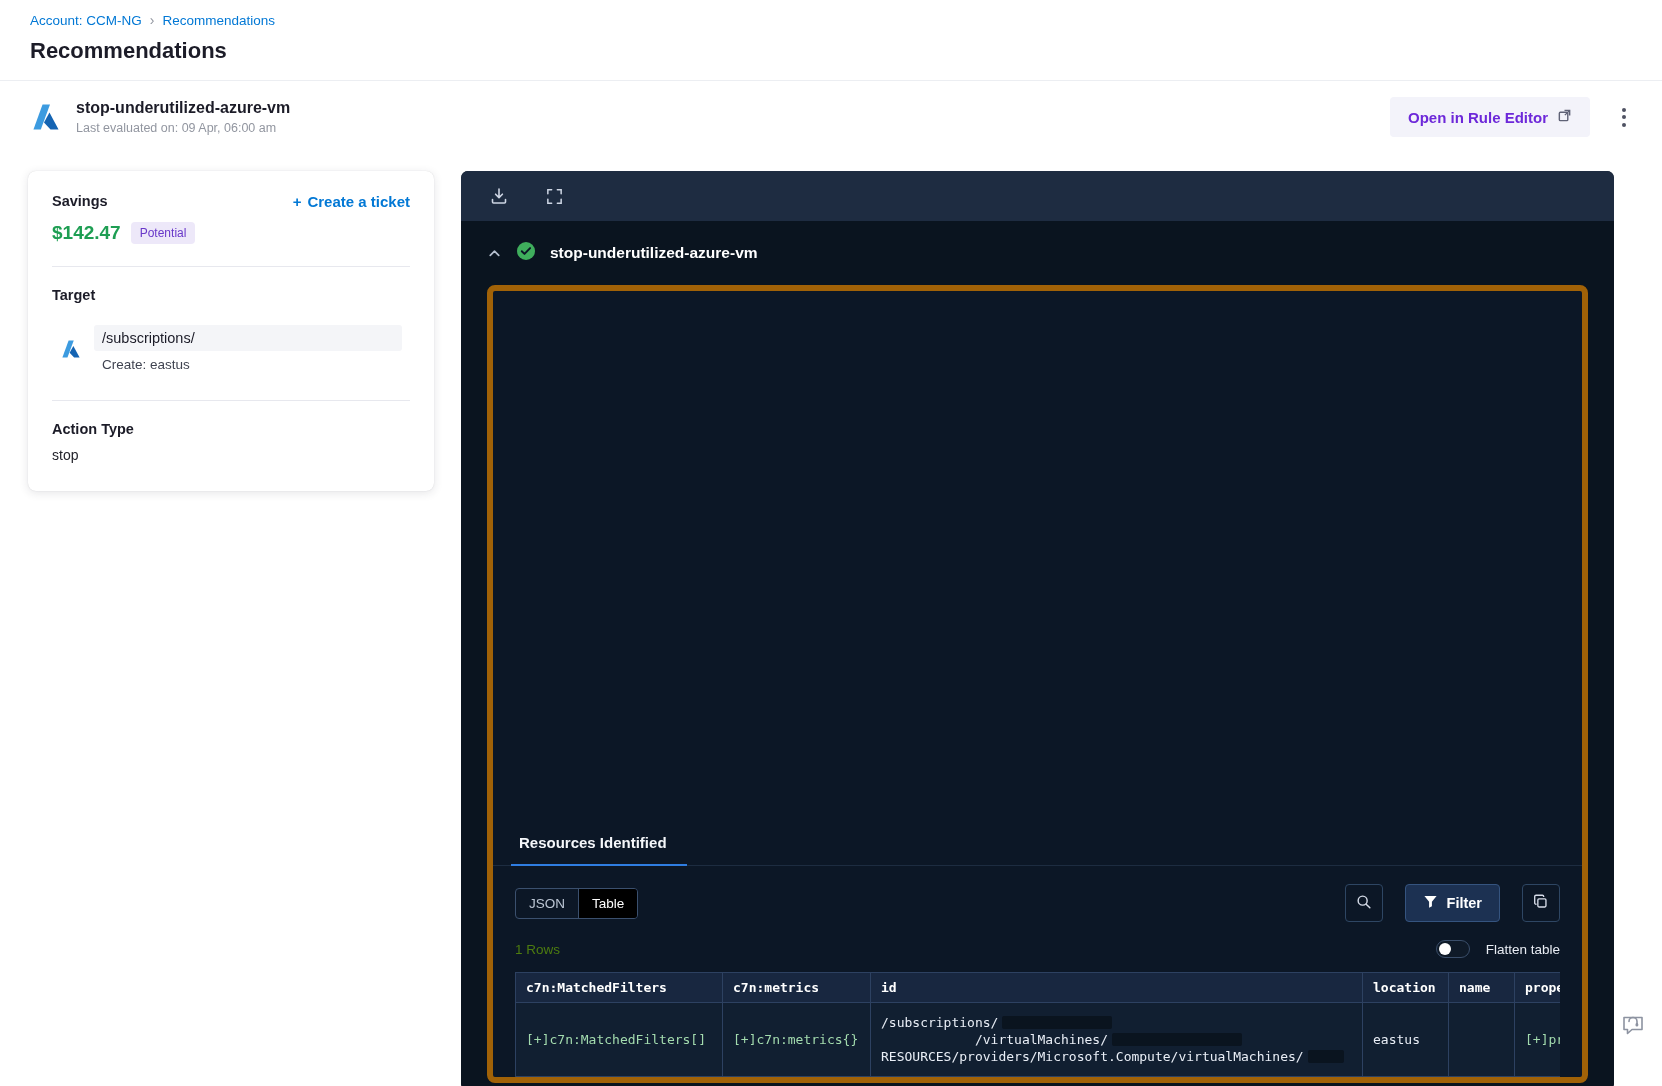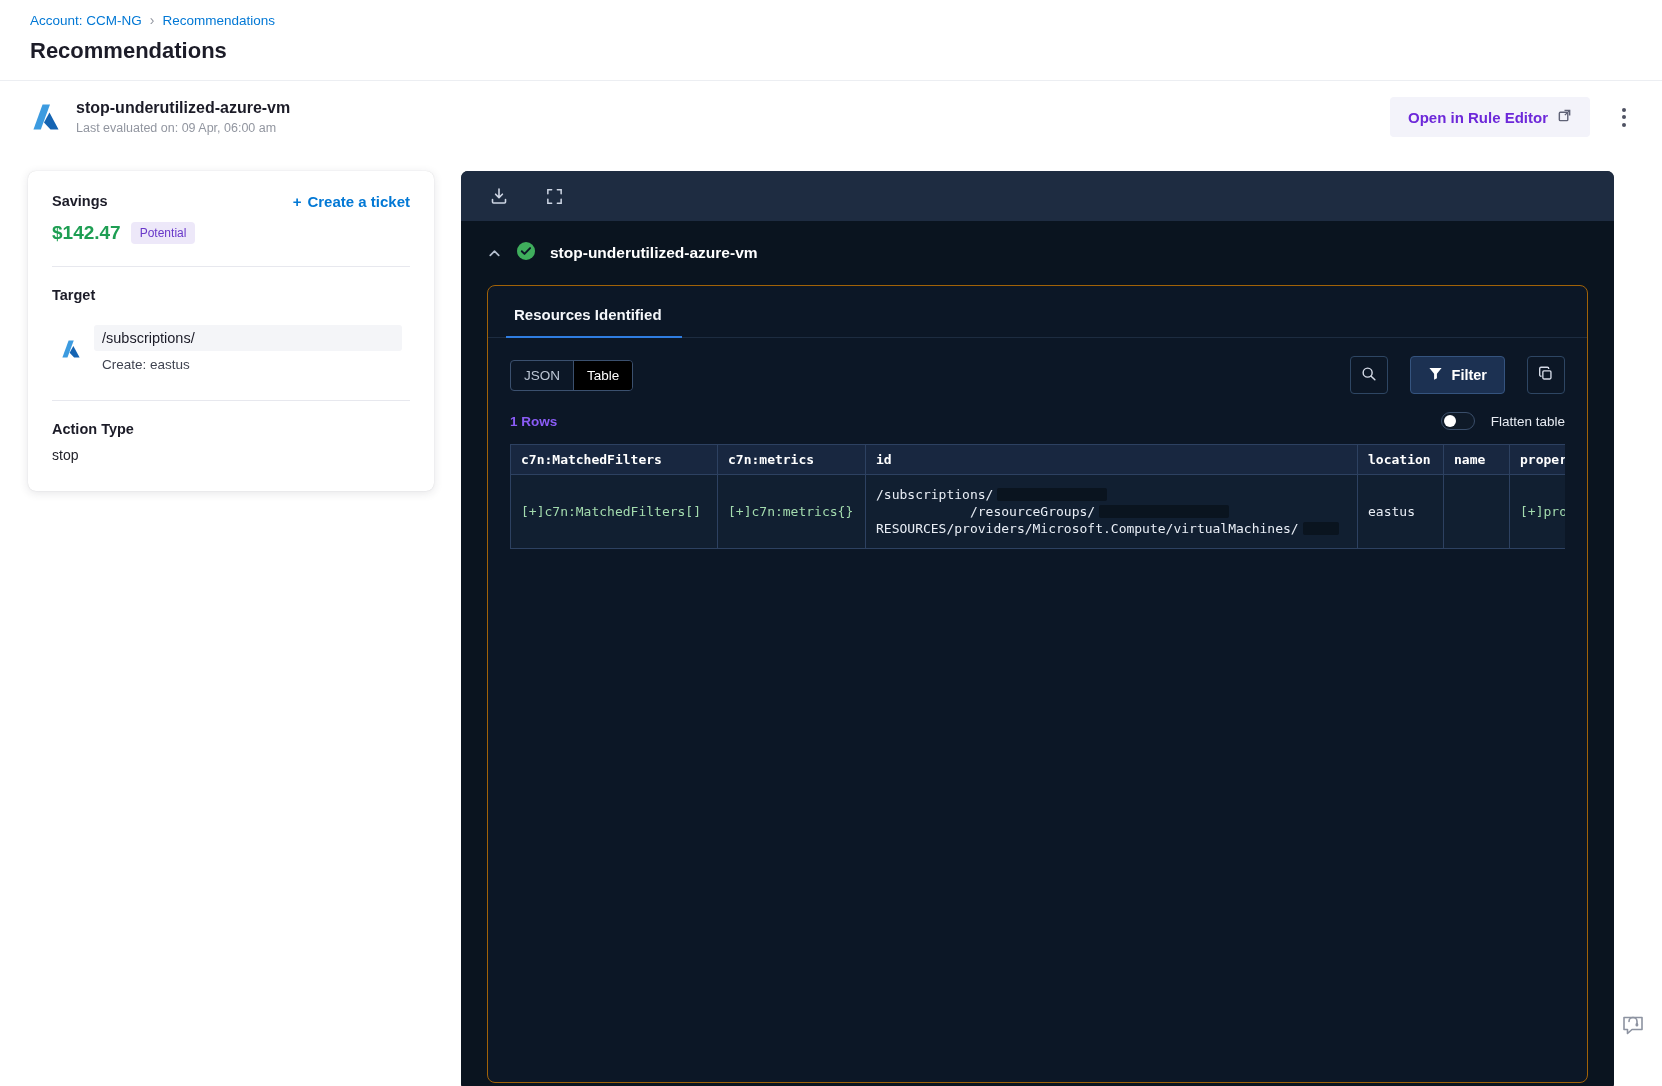--- a/index.html
+++ b/index.html
@@ -64,37 +64,37 @@
     flex:1; height: 920px; background:#0a141f; border-radius:7px; overflow:hidden;
     display:flex; flex-direction:column;
   }
   .panel-toolbar { background:#1e2c41; height:50px; display:flex; align-items:center; padding:0 26px; gap:32px; flex:0 0 auto; }
   .icon-btn-plain { background:none; border:none; cursor:pointer; display:flex; align-items:center; padding:2px; }
   .section-row { display:flex; align-items:center; gap:14px; padding: 20px 26px 14px 26px; }
   .chevron-btn { background:none; border:none; cursor:pointer; display:flex; }
   .section-title { font-size:15.5px; font-weight:700; color:#ffffff; }
 
   .inner-card {
-    margin: 6px 26px 8px 26px; flex:1; border:1px solid #a16207; border-radius:8px;
-    background:#0c1726; display:flex; flex-direction:column; overflow:hidden;
+    margin: 6px 26px 8px 26px; flex:1; border:6px solid #a16207; border-radius:8px;
+    background:#0c1726; display:flex; flex-direction:column; overflow:hidden;justify-content:flex-end;
   }
   .tabbar { display:flex; padding: 14px 22px 0 22px; border-bottom:1px solid #1d2c40; }
   .tab-active { font-size:15px; font-weight:600; color:#f5f7fa; padding: 6px 4px 14px 4px; position:relative; cursor:pointer; }
   .tab-active::after { content:""; position:absolute; left:-4px; right:-16px; bottom:-1px; height:2.5px; background:#2f7de1; }
 
   .controls-row { display:flex; align-items:center; padding: 18px 22px 14px 22px; }
   .segmented { display:inline-flex; border:1px solid #3b506e; border-radius:4px; overflow:hidden; }
   .seg { font-size:13.5px; padding: 7px 13px; cursor:pointer; color:#bcc6d4; background:transparent; border:none; font-family:"Liberation Sans",sans-serif; }
   .seg.active { background:#000000; color:#ffffff; font-weight:400; border-left:1px solid #3b506e; }
   .controls-right { margin-left:auto; display:flex; align-items:center; gap:22px; }
   .icon-btn-square { width:38px; height:38px; border:1px solid #2e4663; border-radius:4px; background:transparent; display:flex; align-items:center; justify-content:center; cursor:pointer; }
   .filter-btn { height:38px; display:flex; align-items:center; gap:9px; padding:0 17px; background:#1c3152; border:1px solid #35547f; border-radius:4px; color:#fff; font-size:14.5px; font-weight:600; cursor:pointer; font-family:"Liberation Sans",sans-serif; }
 
   .meta-row { display:flex; align-items:center; padding: 4px 22px 14px 22px; }
-  .rows-count { font-size:13.5px; font-weight:700; color:#8b5cf6; }
+  .rows-count { font-size:13.5px; font-weight:400; color:#4d7c0f; }
   .meta-right { margin-left:auto; display:flex; align-items:center; gap:16px; }
   .switch { width:34px; height:18px; border-radius:10px; background:#0f1a28; border:1px solid #3a4e6a; position:relative; cursor:pointer; flex:0 0 auto; }
   .switch .knob { position:absolute; left:2px; top:2px; width:12px; height:12px; border-radius:50%; background:#ffffff; }
   .flatten-label { font-size:13.5px; color:#e8ecf3; }
 
   .table-wrap { margin: 0 22px; overflow:hidden; }
   table.res-table { border-collapse:collapse; table-layout:fixed; width:1149px; }
   .res-table th, .res-table td { border:1px solid #2d4161; font-family:"DejaVu Sans Mono", monospace; }
   .res-table th {
     background:#182740; color:#ffffff; font-size:13px; font-weight:700; text-align:left;
@@ -285,21 +285,21 @@
               <th>name</th>
               <th>properties</th>
             </tr>
           </thead>
           <tbody>
             <tr>
               <td class="cell-green">[+]c7n:MatchedFilters[]</td>
               <td class="cell-green">[+]c7n:metrics{}</td>
               <td>
                 <div class="idline"><span>/subscriptions/</span><span class="redact w110"></span></div>
-                <div class="idline"><span>            /resourceGroups/</span><span class="redact w130"></span></div>
+                <div class="idline"><span>            /virtualMachines/</span><span class="redact w130"></span></div>
                 <div class="idline"><span>RESOURCES/providers/Microsoft.Compute/virtualMachines/</span><span class="redact w36"></span></div>
               </td>
               <td class="cell-white">eastus</td>
               <td class="cell-white"></td>
               <td class="cell-green">[+]properties{}</td>
             </tr>
           </tbody>
         </table>
       </div>
 

